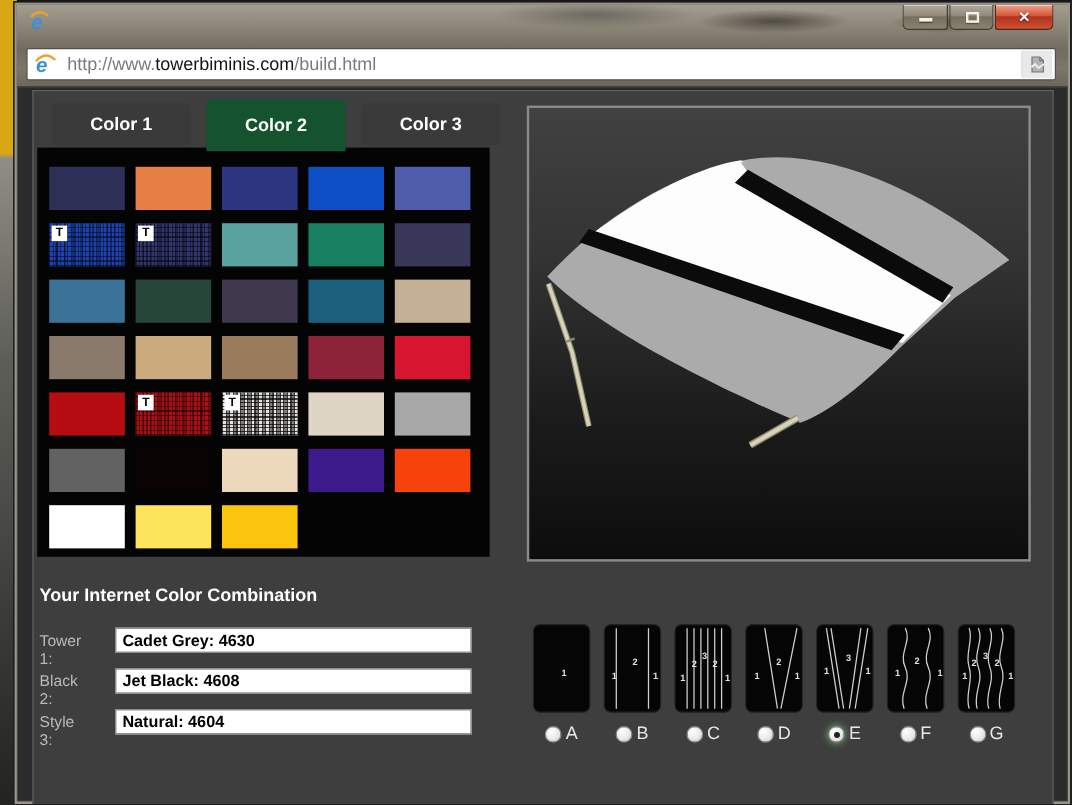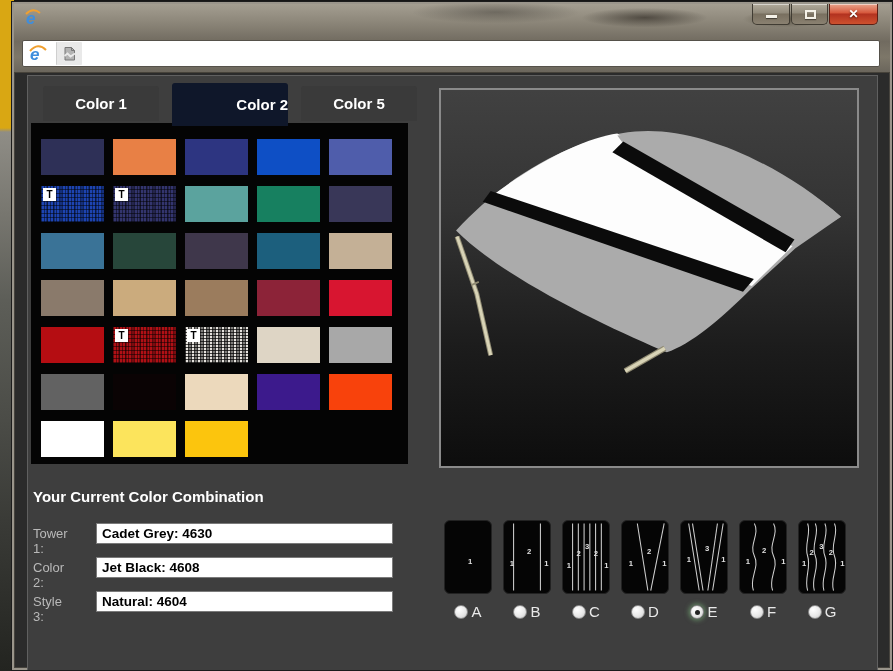--- a/index.html
+++ b/index.html
@@ -82,21 +82,21 @@
     position:absolute; left:15px; right:14px; top:73px; bottom:0;
     background:#3e3e3e; border:1px solid #606060; border-bottom:none;
   }
   
   .tabs { position:absolute; left:15px; top:10px; display:flex; gap:13px; }
   .tab {
     width:116px; height:35px; background:#3a3a3a; color:#fff;
     font-size:15px; font-weight:bold; text-align:center; line-height:35px;
     border-radius:3px 3px 0 0;
   }
-  .tab.active { background:#0f172a; height:43px; margin-top:-3px; line-height:43px; z-index:3; position:relative;text-align:right; }
+  .tab.active { background:#14532d; height:43px; margin-top:-3px; line-height:43px; z-index:3; position:relative; }
   
   .palette {
     position:absolute; left:3px; top:47px; width:377px; height:341px;
     background:#040404; z-index:2;
     padding:16px 0 0 10px;
     display:grid; grid-template-columns:repeat(5,63px); grid-auto-rows:36px;
     column-gap:9px; row-gap:11px;
   }
   .swatch { position:relative; width:63px; height:36px; }
   .swatch--tex {
@@ -183,36 +183,37 @@
         </div>
     </div>
   </div>
 
   <div class="addressbar">
     <div class="url-box">
       <svg class="url-ie-icon" viewBox="0 0 20 20">
         <text x="2" y="16" font-size="17" font-style="italic" font-weight="bold" fill="#3f8edc">e</text>
         <path d="M2,7 Q10,-2 18,6" stroke="#f0a030" fill="none" stroke-width="2"></path>
       </svg>
+      <span class="url-text"><span class="url-prefix">http://www.</span><span class="url-domain">towerbiminis.com</span><span class="url-path">/build.html</span></span>
       <span class="compat-btn">
         <svg width="15" height="16" viewBox="0 0 15 16">
           <path d="M3,1.5 H9.5 L12.5,4.5 V14 H3 Z" fill="#b3b3b3" stroke="#777" stroke-width="1"></path>
           <path d="M9.5,1.5 V4.5 H12.5" fill="none" stroke="#777" stroke-width="1"></path>
           <polyline points="2.5,10 5.5,7.5 8.5,10.5 13,7.5" fill="none" stroke="#e9e9e9" stroke-width="1.8"></polyline>
         </svg>
       </span>
     </div>
   </div>
 
   <div class="page">
 
     <div class="tabs">
       <div class="tab">Color 1</div>
       <div class="tab active">Color 2</div>
-      <div class="tab">Color 5</div>
+      <div class="tab">Color 3</div>
     </div>
 
     <div class="palette">
         <div class="swatch" style="background-color: rgb(46, 48, 87);"></div>
         <div class="swatch" style="background-color: rgb(232, 128, 69);"></div>
         <div class="swatch" style="background-color: rgb(45, 53, 129);"></div>
         <div class="swatch" style="background-color: rgb(14, 79, 197);"></div>
         <div class="swatch" style="background-color: rgb(79, 93, 171);"></div>
         <div class="swatch swatch--tex" style="background-color: rgb(29, 68, 178);">
           <span class="tbadge">T</span>
@@ -262,27 +263,27 @@
         <path d="M184,52 L357,151 L348,164 L173,63 Z" fill="#0b0b0b"></path>
         <path d="M50,102 L316,191 L305,204 L42,113 Z" fill="#0b0b0b"></path>
         <polyline points="16,148 36,206 50,268" fill="none" stroke-width="5" stroke="#8f8a72"></polyline>
         <polyline points="16,148 36,206 50,268" fill="none" stroke-width="3" stroke="#d8d3b6"></polyline>
         <line x1="31" y1="197" x2="38" y2="194" stroke-width="2" stroke="#8f8a72"></line>
         <polyline points="226,261 186,284" fill="none" stroke-width="6" stroke="#8f8a72"></polyline>
         <polyline points="226,261 186,284" fill="none" stroke-width="3.5" stroke="#d8d3b6"></polyline>
       </svg>
     </div>
 
-    <div class="combo-heading">Your Current Color Combination</div>
+    <div class="combo-heading">Your Internet Color Combination</div>
     <div class="field-row" style="top:447px">
       <span class="field-label">Tower 1:</span>
       <input class="field-input" readonly="" value="Cadet Grey: 4630" style="">
     </div>
     <div class="field-row" style="top:481px">
-      <span class="field-label">Color 2:</span>
+      <span class="field-label">Black 2:</span>
       <input class="field-input" readonly="" value="Jet Black: 4608" style="">
     </div>
     <div class="field-row" style="top:515px">
       <span class="field-label">Style 3:</span>
       <input class="field-input" readonly="" value="Natural: 4604" style="">
     </div>
 
     <div class="design-options">
         <div class="design-col">
           <div class="design-thumb">

